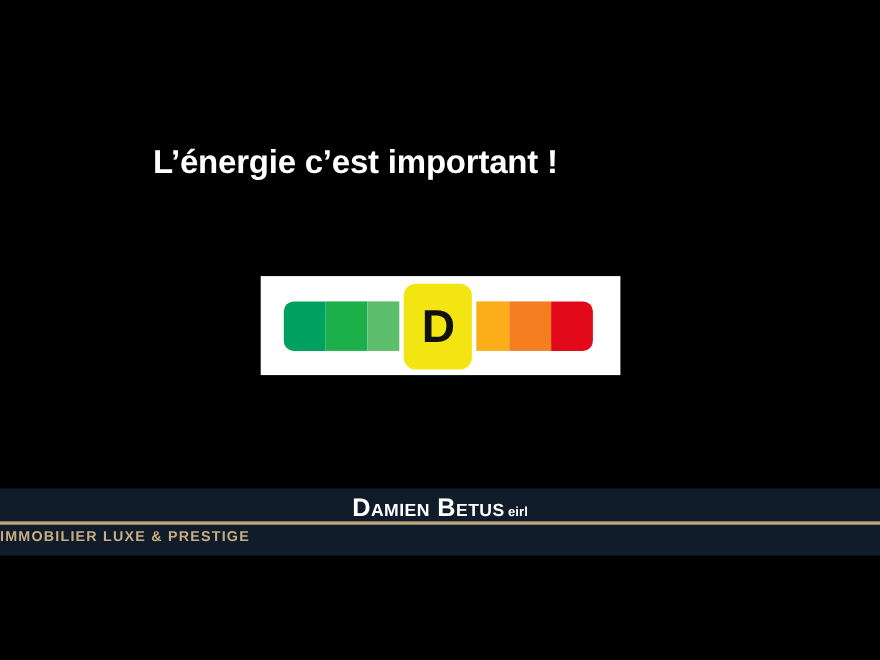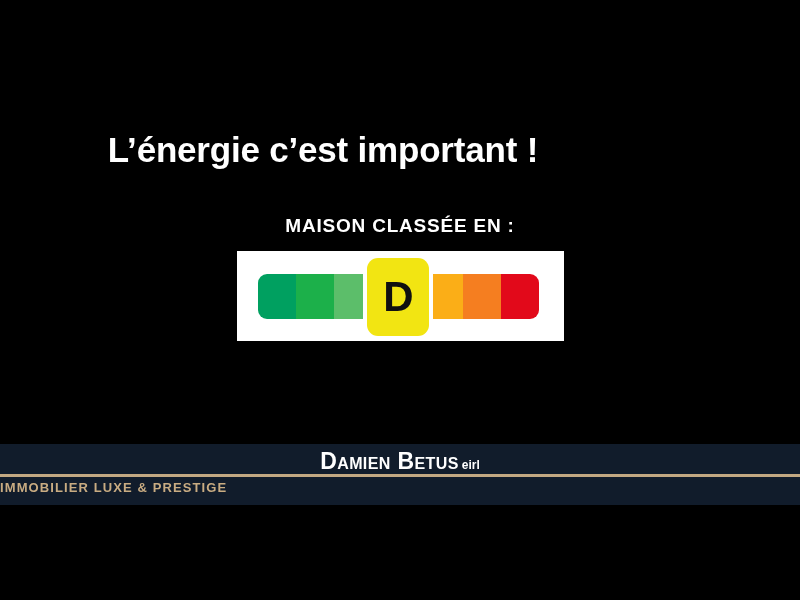--- a/index.html
+++ b/index.html
@@ -22,21 +22,21 @@
   }
 
   
   .title {
     position: absolute;
     top: 131px;
     left: 0;
     width: 646px;
     text-align: center;
     color: #ffffff;
-    font-size: 35px;
+    font-size: 30px;
     font-weight: bold;
     letter-spacing: -0.2px;
     line-height: 1.1;
     font-family: "Liberation Sans", sans-serif;
     white-space: nowrap;
   }
 
   
   .subtitle {
     position: absolute;
@@ -161,21 +161,20 @@
     white-space: nowrap;
   }
 </style>
 </head>
 <body>
 
 <div class="slide">
 
   <div class="title">L’énergie c’est important !</div>
 
-  <div class="subtitle">MAISON CLASSÉE EN :</div>
 
   <div class="rating-panel">
     <div class="rating-bar">
 
       <div class="seg first" style="background:#00a060"></div>
 
       <div class="seg" style="background:#1cb04a"></div>
 
       <div class="seg" style="background:#5cbe6a"></div>
 

